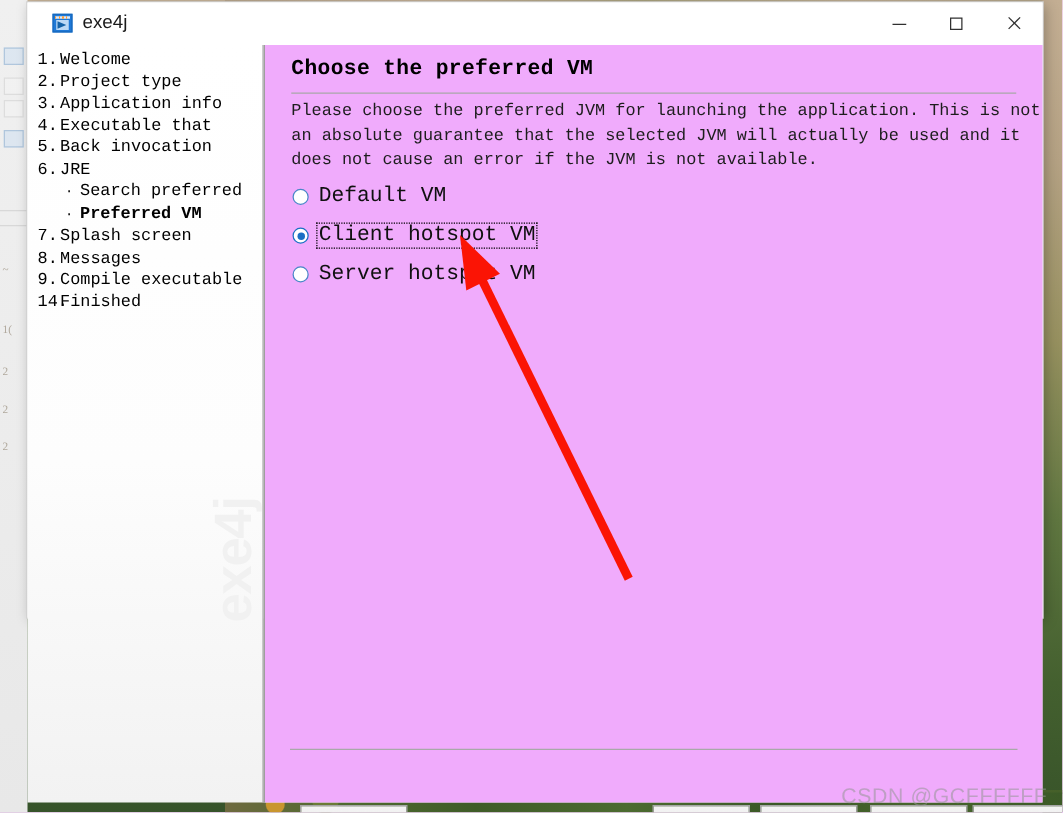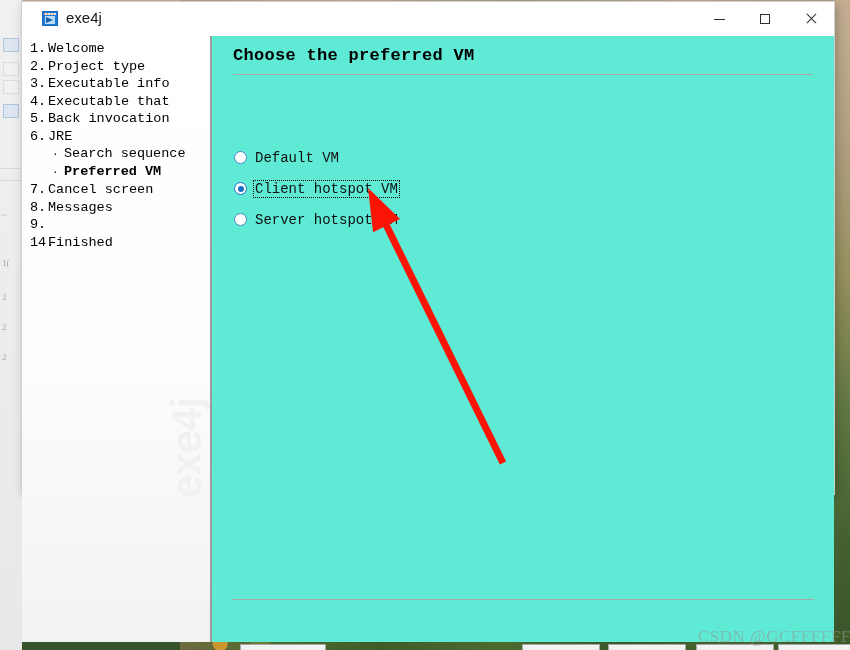--- a/index.html
+++ b/index.html
@@ -264,21 +264,21 @@
     left: 189px; top: 0;
     width: 623px; height: 606px;
     background: #f0f0f0;
     border-left: 1px solid #9e9e9e;
     box-sizing: border-box;
   }
   .content-inner {
     position: absolute;
     left: 0; top: 0;
     right: 0; bottom: 0;
-    background: #5eead4;
+    background: #f0abfc;
   }
   .page-title {
     position: absolute;
     left: 21px; top: 10px;
     font-family: "Liberation Mono", monospace;
     font-size: 17px;
     font-weight: bold;
     color: #000000;
     letter-spacing: .3px;
   }
@@ -324,21 +324,21 @@
   .radio-row.selected .radio-mark::after {
     content: "";
     position: absolute;
     left: 2.5px; top: 2.5px;
     width: 6px; height: 6px;
     border-radius: 50%;
     background: #1a6fc4;
   }
   .radio-label {
     font-family: "Liberation Mono", monospace;
-    font-size: 14px;
+    font-size: 17px;
     color: #101010;
     white-space: nowrap;
     padding: 1px 2px;
   }
   .radio-row.focused .radio-label {
     border: 1px dotted #000000;
     padding: 0px 1px;
   }
 
   
@@ -374,22 +374,22 @@
   #arrow-layer {
     position: absolute;
     left: 0; top: 0;
     width: 850px; height: 650px;
     pointer-events: none;
   }
 
   
   .csdn-watermark {
     position: absolute;
-    left: 698px; top: 627px;
-    font-family: Liberation Serif, serif;
+    left: 673px; top: 627px;
+    font-family: Liberation Sans, sans-serif;
     font-size: 17px;
     color: rgba(150,150,150,.55);
     letter-spacing: .5px;
     user-select: none;
     white-space: nowrap;
     text-align: right;
   }
 </style>
 </head>
 <body>
@@ -447,72 +447,74 @@
           <div class="step">
             <span class="num">1.</span>
             <span class="lbl">Welcome</span>
           </div>
           <div class="step">
             <span class="num">2.</span>
             <span class="lbl">Project type</span>
           </div>
           <div class="step">
             <span class="num">3.</span>
-            <span class="lbl">Executable info</span>
+            <span class="lbl">Application info</span>
           </div>
           <div class="step">
             <span class="num">4.</span>
             <span class="lbl">Executable that</span>
           </div>
           <div class="step">
             <span class="num">5.</span>
             <span class="lbl">Back invocation</span>
           </div>
           <div class="step">
             <span class="num">6.</span>
             <span class="lbl">JRE</span>
           </div>
 
 
           <div class="sub-step">
             <span class="bullet">·</span>
-            <span class="lbl">Search sequence</span>
+            <span class="lbl">Search preferred</span>
           </div>
           <div class="sub-step current">
             <span class="bullet">·</span>
             <span class="lbl">Preferred VM</span>
           </div>
 
           <div class="step">
             <span class="num">7.</span>
-            <span class="lbl">Cancel screen</span>
+            <span class="lbl">Splash screen</span>
           </div>
           <div class="step">
             <span class="num">8.</span>
             <span class="lbl">Messages</span>
           </div>
           <div class="step">
             <span class="num">9.</span>
+            <span class="lbl">Compile executable</span>
           </div>
           <div class="step">
             <span class="num">14.</span>
             <span class="lbl">Finished</span>
           </div>
 
         </div>
 
         <div class="side-watermark">exe4j</div>
       </div>
       <div class="side-divider"></div>
 
       <div class="content">
         <div class="content-inner">
 
           <div class="page-title">Choose the preferred VM</div>
           <div class="title-rule"></div>
+          <div class="intro">Please choose the preferred JVM for launching the application. This is not an absolute guarantee that the selected JVM will actually be used and it does not cause an error if the JVM is not available.</div>
 
           <div class="radio-group">
 
             <div class="radio-row">
               <span class="radio-mark"></span>
               <span class="radio-label">Default VM</span>
             </div>
 
             <div class="radio-row selected focused">
               <span class="radio-mark"></span>

